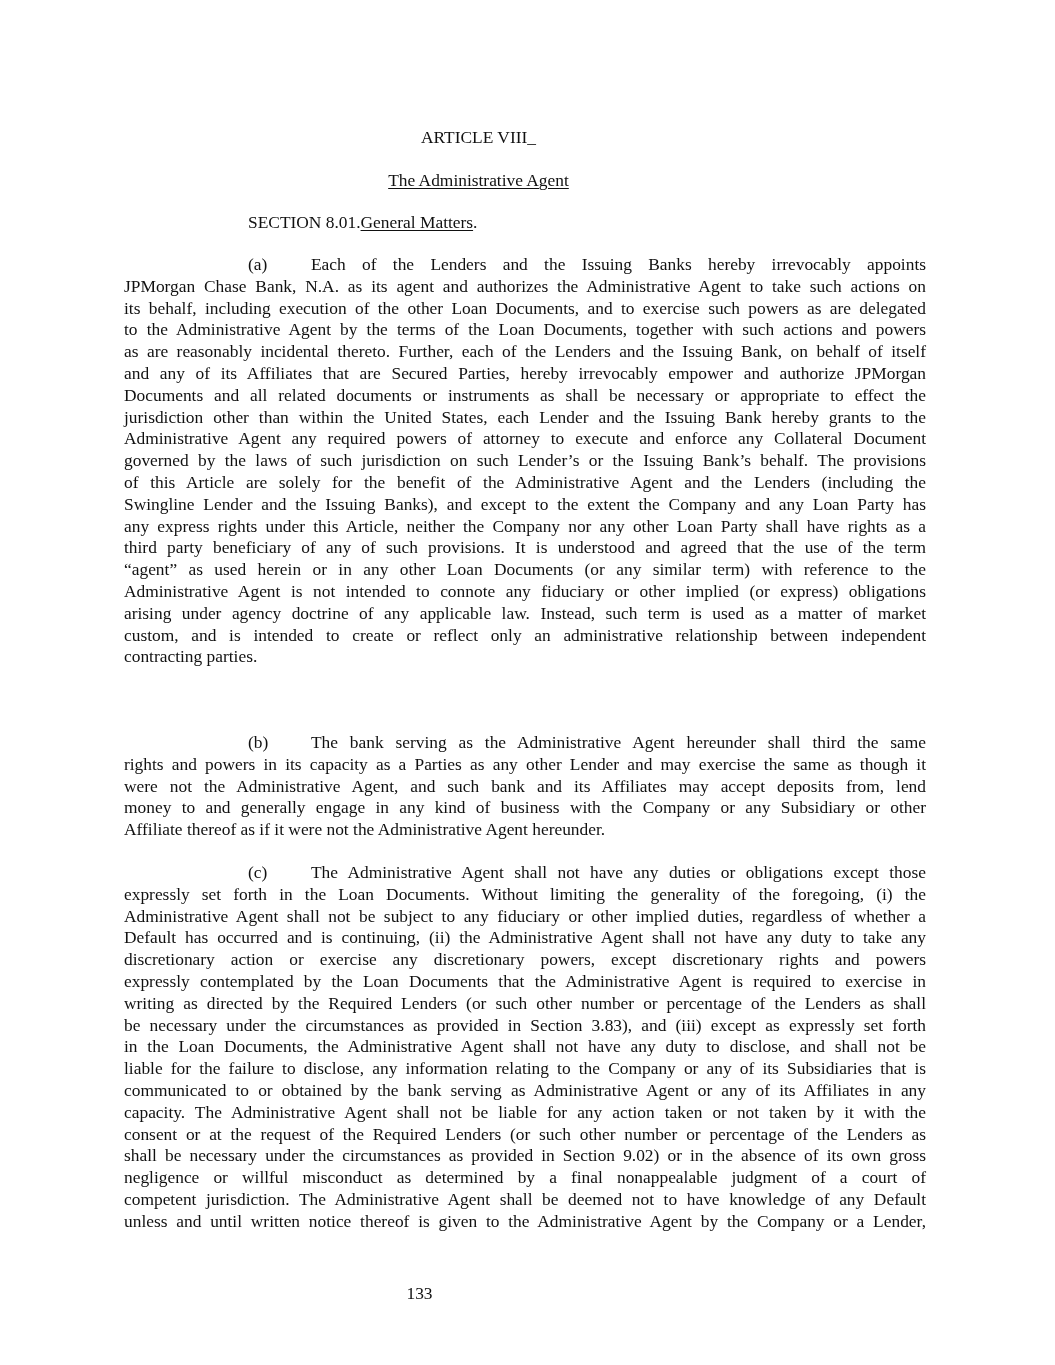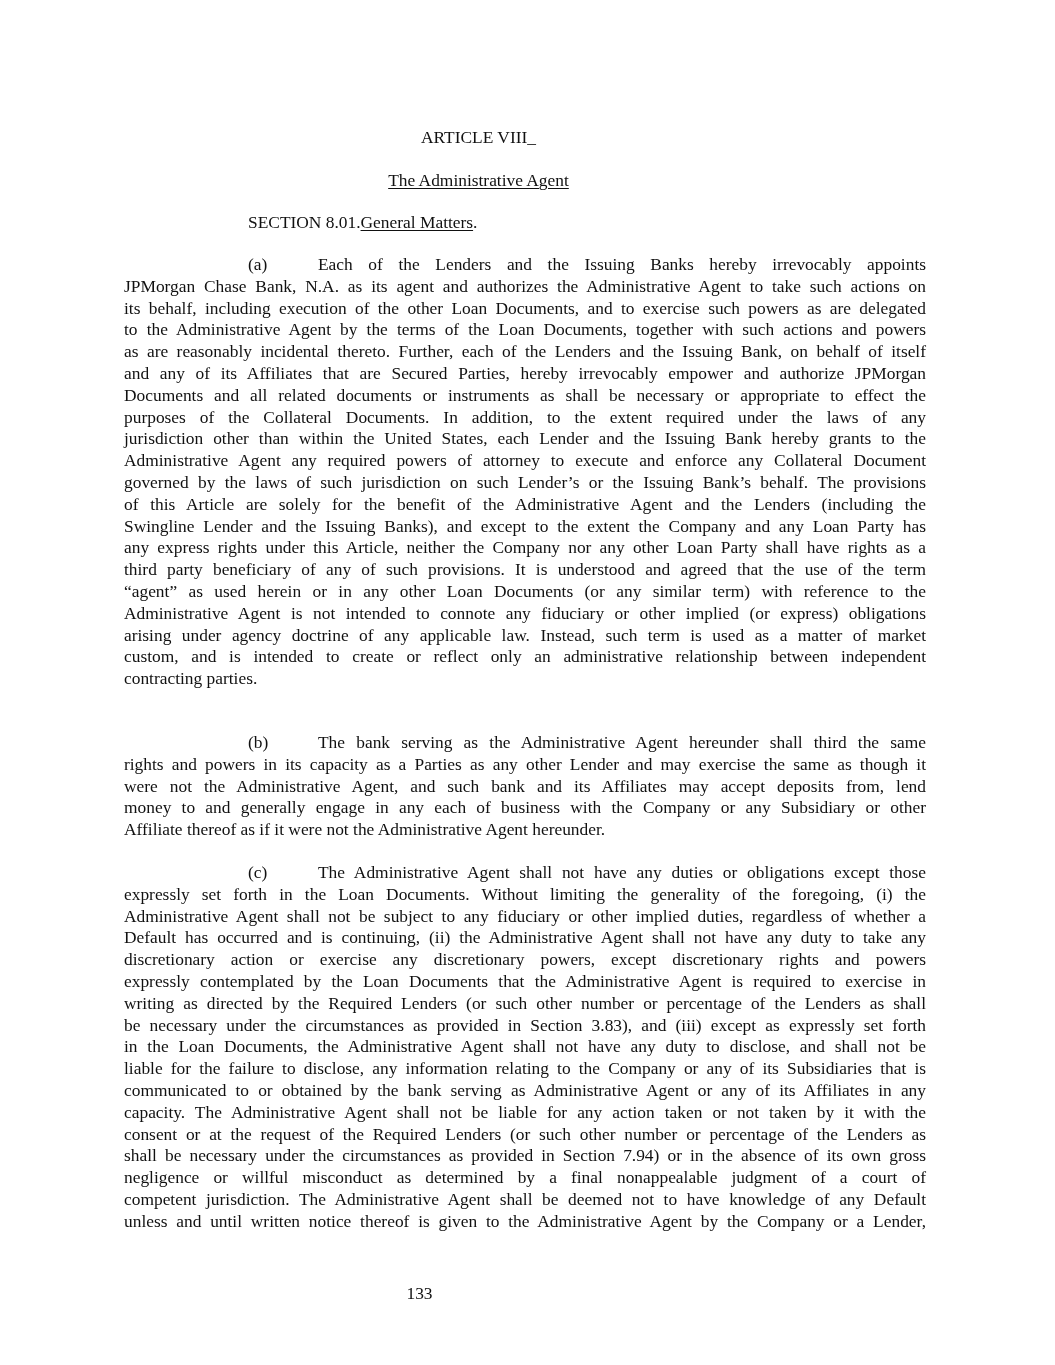--- a/index.html
+++ b/index.html
@@ -23,21 +23,21 @@
     }
     .para { position: absolute; left: 124px; width: 802px; }
     .line {
       height: 21.8px; line-height: 21.8px; white-space: nowrap;
       text-align: justify; text-align-last: justify; overflow: visible;
     }
     .line.last { text-align: left; text-align-last: left; }
     .first-wrap { position: relative; height: 21.8px; line-height: 21.8px; }
     .first-wrap .num { position: absolute; left: 124px; top: 0; }
     .first-wrap .txt {
-      position: absolute; left: 194px; right: 0; top: 0;
+      position: absolute; left: 187px; right: 0; top: 0;
       text-align: justify; text-align-last: justify; white-space: nowrap;
     }
     .page-number { position: absolute; left: 0; width: 839px; top: 1282px; text-align: center; line-height: 22px; }
   </style>
 </head>
 <body>
 
 <div class="page">
 
   <div class="center" style="top:126px;">ARTICLE VIII_</div>
@@ -54,21 +54,20 @@
       <div class="first-wrap">
         <span class="num">(a)</span>
         <span class="txt">Each of the Lenders and the Issuing Banks hereby irrevocably appoints</span>
       </div>
       <div class="line">JPMorgan Chase Bank, N.A. as its agent and authorizes the Administrative Agent to take such actions on</div>
       <div class="line">its behalf, including execution of the other Loan Documents, and to exercise such powers as are delegated</div>
       <div class="line">to the Administrative Agent by the terms of the Loan Documents, together with such actions and powers</div>
       <div class="line">as are reasonably incidental thereto.  Further, each of the Lenders and the Issuing Bank, on behalf of itself</div>
       <div class="line">and any of its Affiliates that are Secured Parties, hereby irrevocably empower and authorize JPMorgan</div>
       <div class="line">Documents and all related documents or instruments as shall be necessary or appropriate to effect the</div>
-      <div class="line">purposes of the Collateral Documents.  In addition, to the extent required under the laws of any</div>
       <div class="line">jurisdiction other than within the United States, each Lender and the Issuing Bank hereby grants to the</div>
       <div class="line">Administrative Agent any required powers of attorney to execute and enforce any Collateral Document</div>
       <div class="line">governed by the laws of such jurisdiction on such Lender’s or the Issuing Bank’s behalf.  The provisions</div>
       <div class="line">of this Article are solely for the benefit of the Administrative Agent and the Lenders (including the</div>
       <div class="line">Swingline Lender and the Issuing Banks), and except to the extent the Company and any Loan Party has</div>
       <div class="line">any express rights under this Article, neither the Company nor any other Loan Party shall have rights as a</div>
       <div class="line">third party beneficiary of any of such provisions. It is understood and agreed that the use of the term</div>
       <div class="line">“agent” as used herein or in any other Loan Documents (or any similar term) with reference to the</div>
       <div class="line">Administrative Agent is not intended to connote any fiduciary or other implied (or express) obligations</div>
       <div class="line">arising under agency doctrine of any applicable law.  Instead, such term is used as a matter of market</div>
@@ -76,42 +75,42 @@
       <div class="line last">contracting parties.</div>
     </div>
 
   <div class="para" id="para-b" style="top:732px;">
       <div class="first-wrap">
         <span class="num">(b)</span>
         <span class="txt">The bank serving as the Administrative Agent hereunder shall third the same</span>
       </div>
       <div class="line">rights and powers in its capacity as a Parties as any other Lender and may exercise the same as though it</div>
       <div class="line">were not the Administrative Agent, and such bank and its Affiliates may accept deposits from, lend</div>
-      <div class="line">money to and generally engage in any each of business with the Company or any Subsidiary or other</div>
+      <div class="line">money to and generally engage in any kind of business with the Company or any Subsidiary or other</div>
       <div class="line last">Affiliate thereof as if it were not the Administrative Agent hereunder.</div>
     </div>
 
   <div class="para" id="para-c" style="top:862px;">
       <div class="first-wrap">
         <span class="num">(c)</span>
         <span class="txt">The Administrative Agent shall not have any duties or obligations except those</span>
       </div>
       <div class="line">expressly set forth in the Loan Documents.  Without limiting the generality of the foregoing, (i) the</div>
       <div class="line">Administrative Agent shall not be subject to any fiduciary or other implied duties, regardless of whether a</div>
       <div class="line">Default has occurred and is continuing, (ii) the Administrative Agent shall not have any duty to take any</div>
       <div class="line">discretionary action or exercise any discretionary powers, except discretionary rights and powers</div>
       <div class="line">expressly contemplated by the Loan Documents that the Administrative Agent is required to exercise in</div>
       <div class="line">writing as directed by the Required Lenders (or such other number or percentage of the Lenders as shall</div>
       <div class="line">be necessary under the circumstances as provided in Section 3.83), and (iii) except as expressly set forth</div>
       <div class="line">in the Loan Documents, the Administrative Agent shall not have any duty to disclose, and shall not be</div>
       <div class="line">liable for the failure to disclose, any information relating to the Company or any of its Subsidiaries that is</div>
       <div class="line">communicated to or obtained by the bank serving as Administrative Agent or any of its Affiliates in any</div>
       <div class="line">capacity.  The Administrative Agent shall not be liable for any action taken or not taken by it with the</div>
       <div class="line">consent or at the request of the Required Lenders (or such other number or percentage of the Lenders as</div>
-      <div class="line">shall be necessary under the circumstances as provided in Section 7.94) or in the absence of its own gross</div>
+      <div class="line">shall be necessary under the circumstances as provided in Section 9.02) or in the absence of its own gross</div>
       <div class="line">negligence or willful misconduct as determined by a final nonappealable judgment of a court of</div>
       <div class="line">competent jurisdiction.  The Administrative Agent shall be deemed not to have knowledge of any Default</div>
       <div class="line">unless and until written notice thereof is given to the Administrative Agent by the Company or a Lender,</div>
     </div>
 
   <div class="page-number">133</div>
 
 </div>
 
 </body></html>

